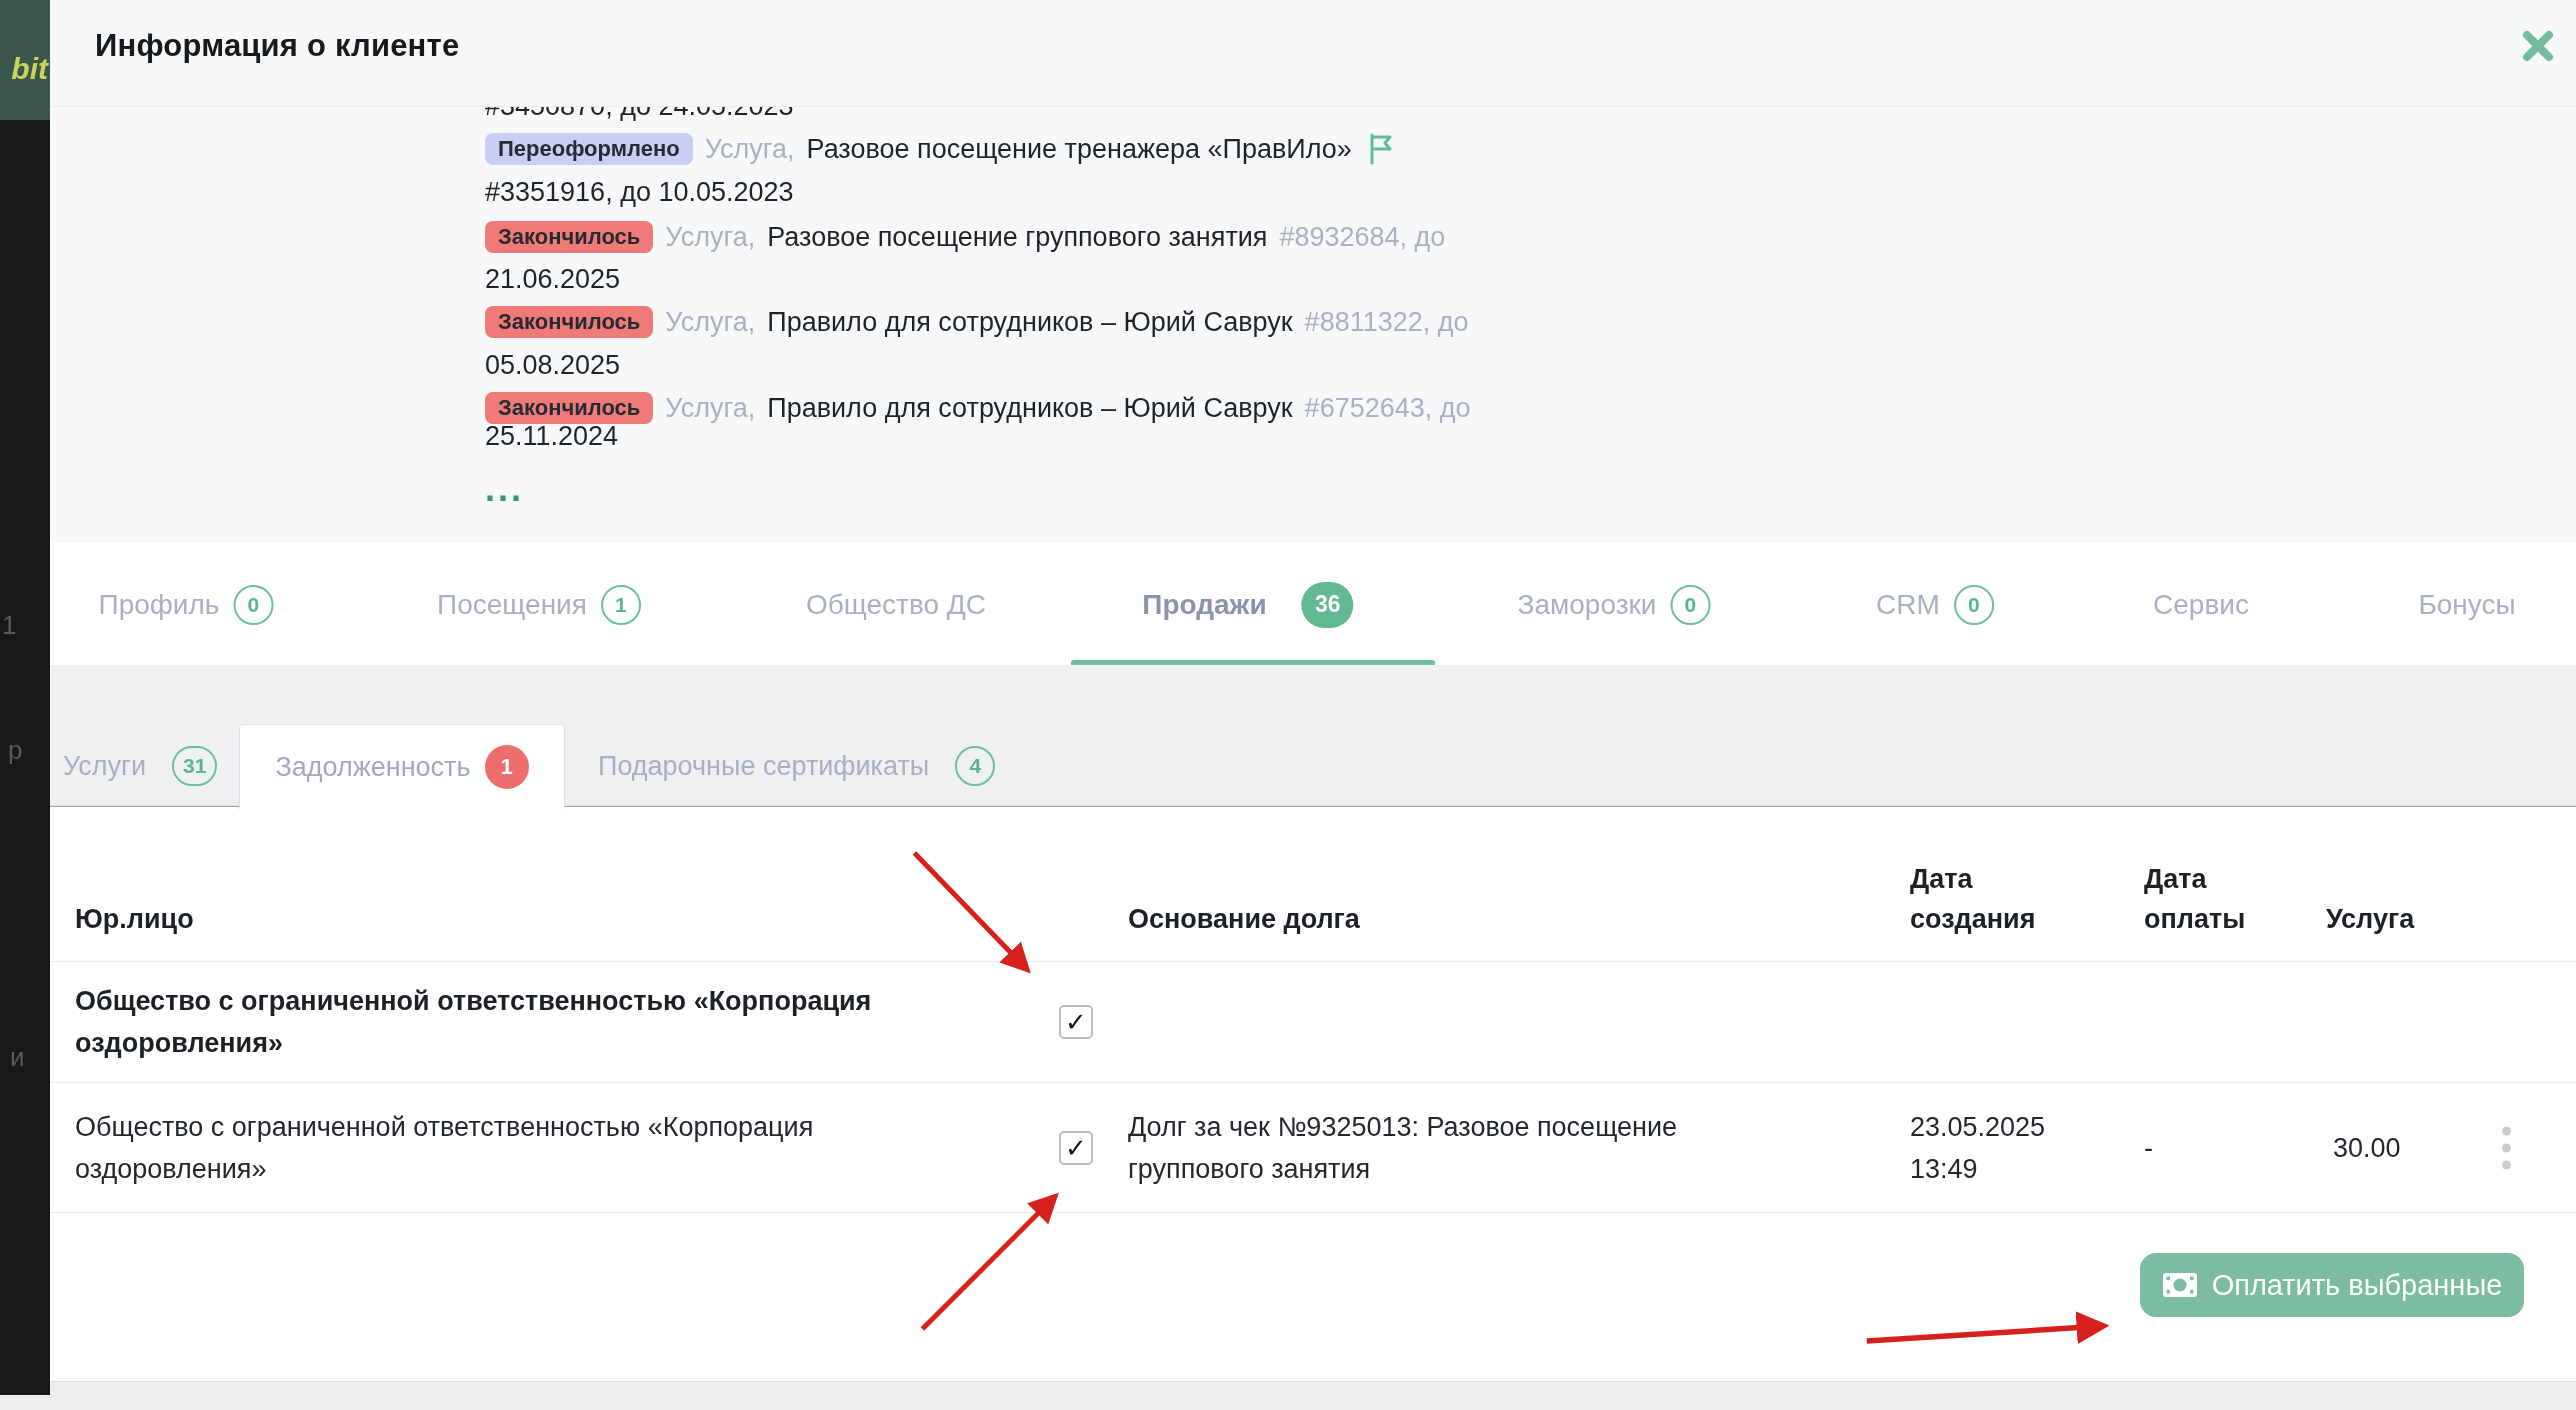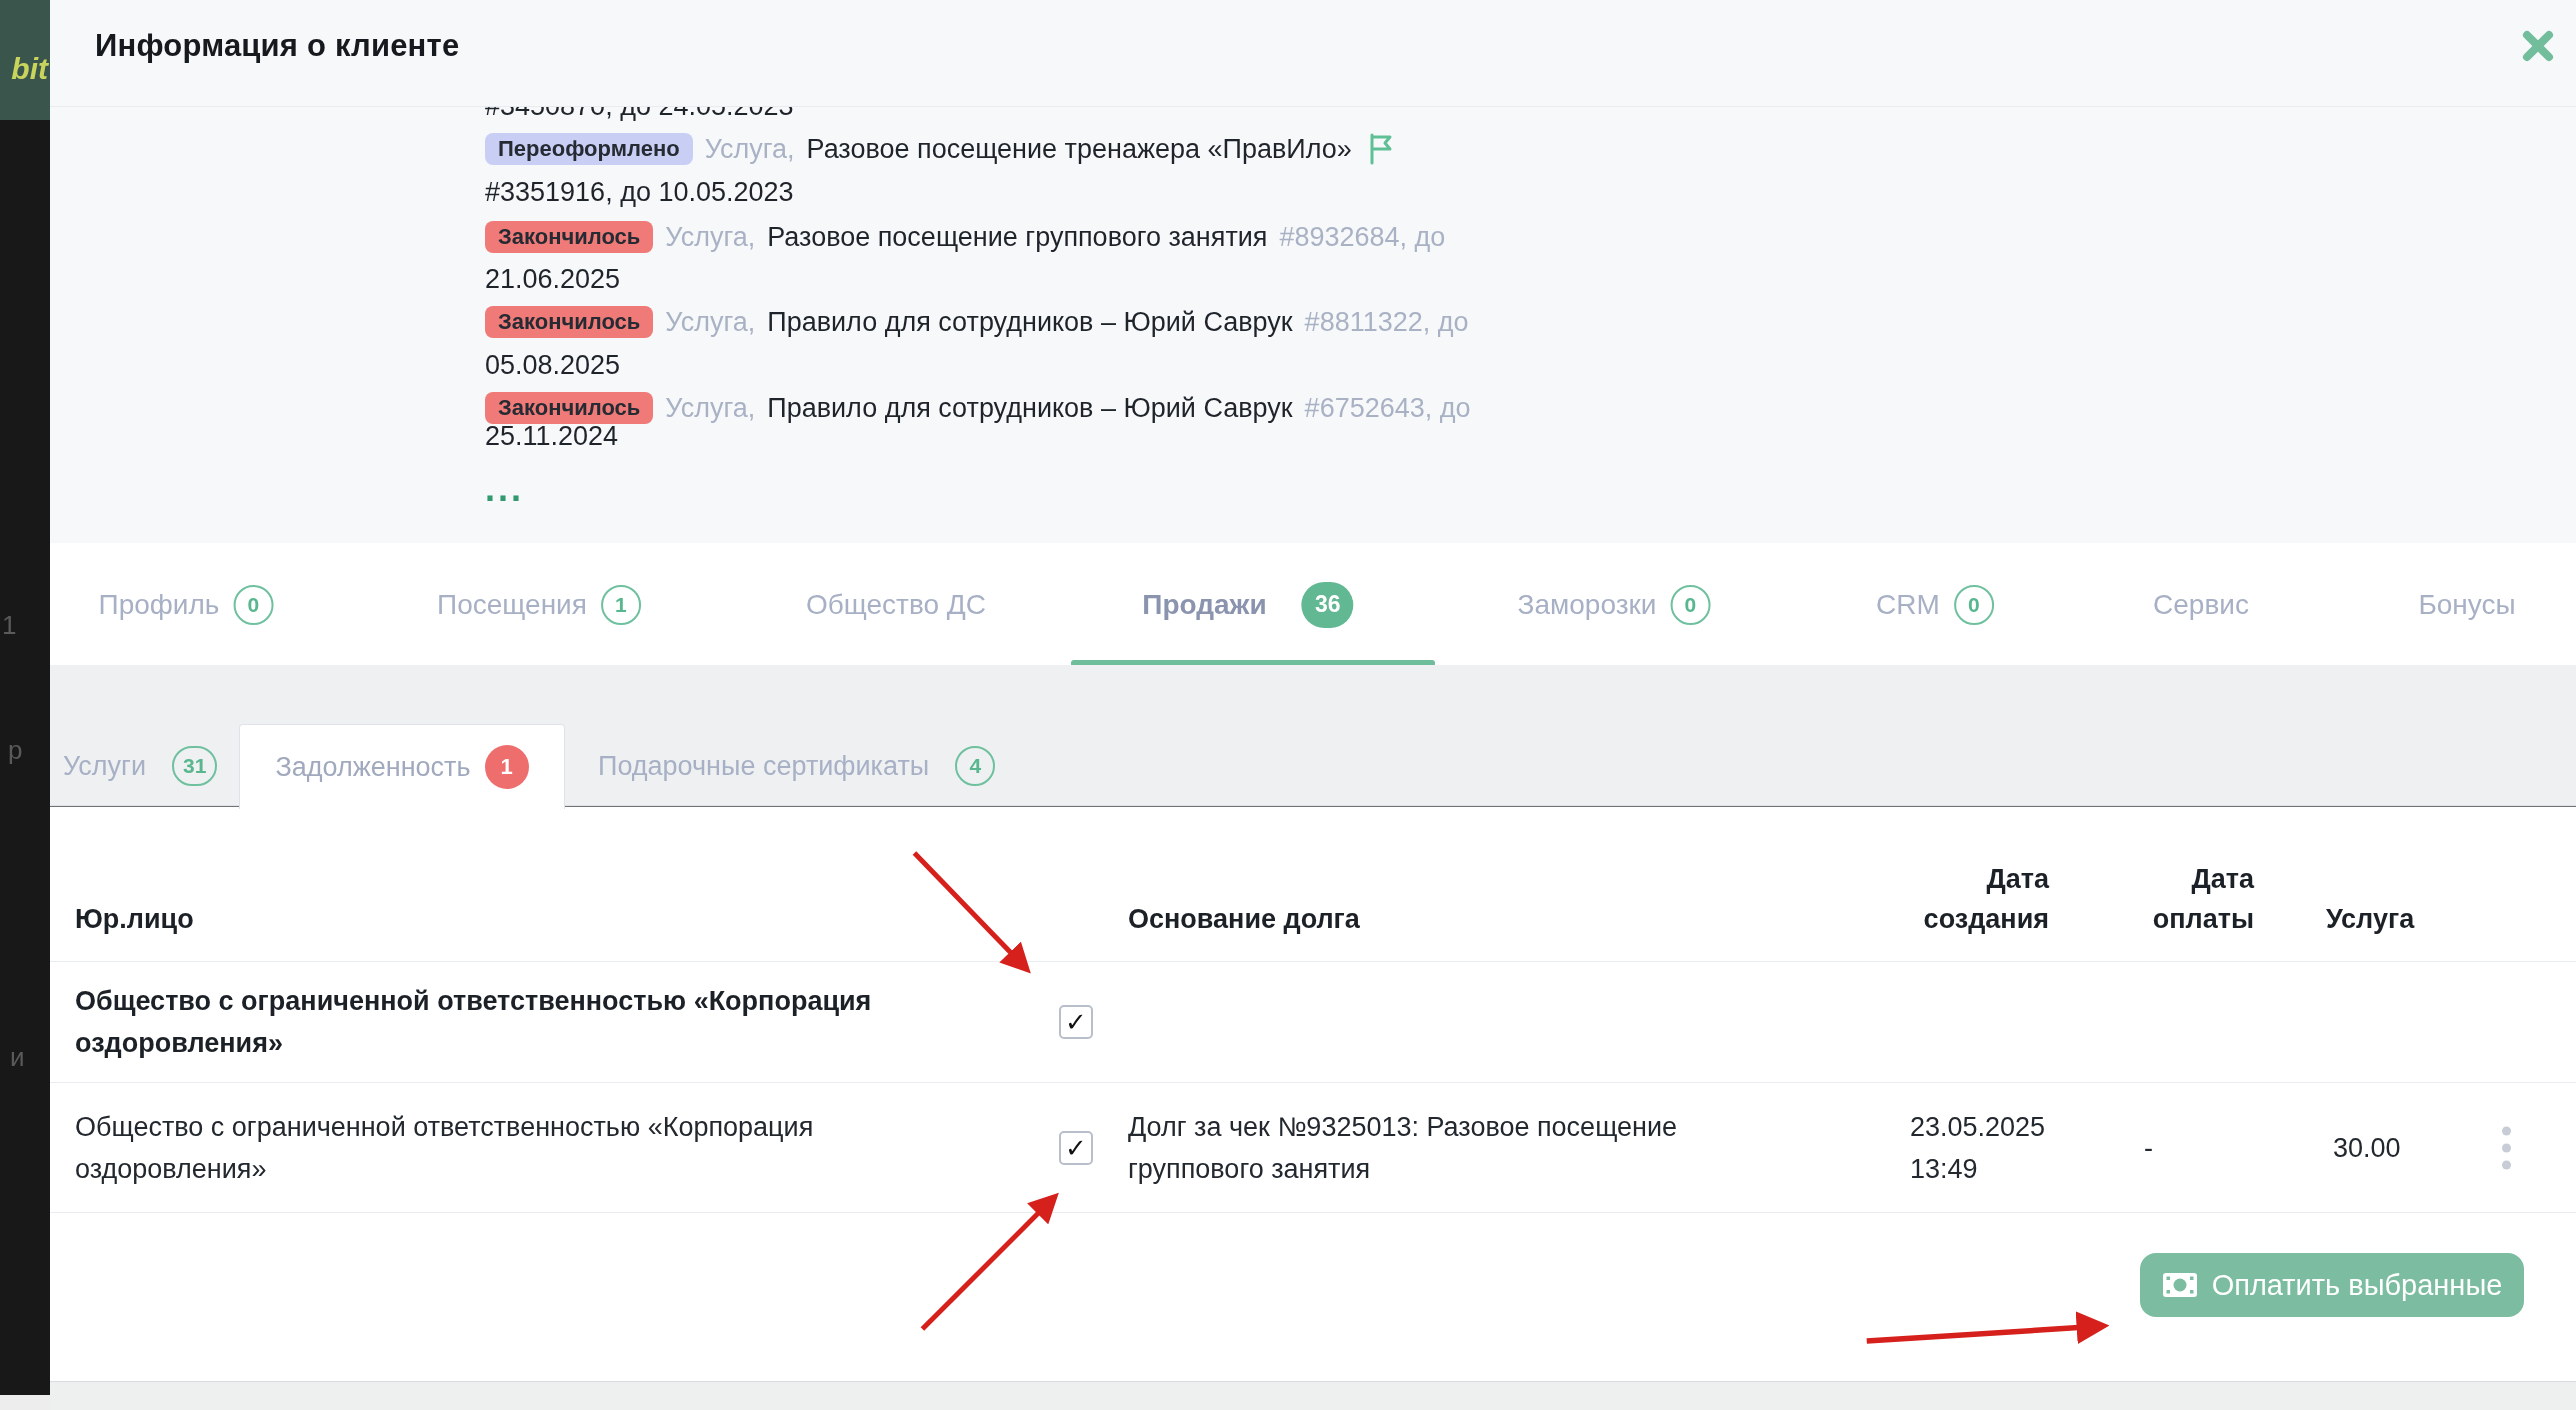--- a/index.html
+++ b/index.html
@@ -10,21 +10,21 @@
   }
   
   .side-strip{position:absolute;left:0;top:0;width:50px;height:1395px;background:#181818;overflow:hidden;}
   .side-logo{position:absolute;left:0;top:0;width:50px;height:120px;background:#3a564c;overflow:hidden;}
   .side-logo span{position:absolute;right:2px;top:52px;color:#c9d45c;font-size:30px;font-weight:700;font-style:italic;}
   .side-frag{position:absolute;color:#5a5a5a;font-size:26px;}
   .frag-0{left:2px;top:610px;}
   .frag-1{left:8px;top:735px;}
   .frag-2{left:10px;top:1042px;}
   
-  .modal{position:absolute;left:50px;top:0;width:2526px;height:1137px;background:#737373;text-decoration:underline;}
+  .modal{position:absolute;left:50px;top:0;width:2526px;height:1137px;background:#a3a3a3;text-decoration:underline;}
   .modal-header{position:absolute;left:0;top:0;width:100%;height:106px;background:#f7f8fa;border-bottom:1px solid #e9ecef;z-index:6;}
   .modal-title{position:absolute;left:45px;top:28px;font-size:31px;font-weight:700;color:#16191d;letter-spacing:0.2px;}
   .close-x{position:absolute;right:16px;top:24px;width:44px;height:44px;display:flex;align-items:center;justify-content:center;cursor:pointer;}
   
   .history{position:absolute;left:0;top:107px;width:100%;height:436px;background:#f7f8fa;overflow:hidden;}
   .hline{position:absolute;left:435px;display:flex;align-items:center;gap:12px;white-space:nowrap;font-size:27px;color:#1f242b;}
   .hline .gray{color:#a9b2c4;}
   .badge{display:inline-flex;align-items:center;border-radius:8px;padding:5px 13px;font-size:22px;font-weight:700;color:#262b33;line-height:1;}
   .badge.reissued{background:#c9cff4;}
   .badge.ended{background:#ef7a78;}
@@ -47,21 +47,21 @@
   
   .subband{position:absolute;left:0;top:665px;width:100%;height:141px;background:#eef0f2;border-bottom:1px solid #dfe3e9;box-sizing:border-box;}
   .subtab{position:absolute;top:60px;height:82px;display:flex;align-items:center;gap:26px;font-size:27px;color:#a7b0c5;white-space:nowrap;cursor:pointer;}
   .subtab-услуги{left:13px;}
   .subtab-box{position:absolute;left:189px;top:59px;width:324px;height:84px;background:#ffffff;border:1px solid #dfe3e9;border-bottom:none;border-radius:4px 4px 0 0;display:flex;align-items:center;justify-content:center;gap:14px;font-size:27px;color:#a0a9bd;cursor:pointer;z-index:2;}
   .subtab-gifts{left:548px;}
   .cnt-red{display:inline-flex;align-items:center;justify-content:center;min-width:44px;height:44px;box-sizing:border-box;background:#ee6e6e;border-radius:50%;color:#fff;font-size:22px;font-weight:700;}
   
   .content{position:absolute;left:0;top:807px;width:100%;height:574px;background:#ffffff;}
   .t-headrow{position:absolute;left:0;top:0;width:100%;height:155px;border-bottom:1px solid #e9edf1;box-sizing:border-box;}
-  .t-head{position:absolute;bottom:22px;font-size:27px;font-weight:700;color:#1c2127;line-height:40px;text-align:right;}
+  .t-head{position:absolute;bottom:22px;font-size:27px;font-weight:700;color:#1c2127;line-height:40px;}
   .th-org{left:25px;} .th-reason{left:1078px;} .th-created{left:1860px;width:139px;} .th-paid{left:2094px;width:110px;} .th-amount{left:2276px;}
   .t-row{position:absolute;left:0;width:100%;border-bottom:1px solid #e9edf1;box-sizing:border-box;}
   .t-row1{top:155px;height:121px;}
   .t-row2{top:276px;height:130px;}
   .cell{position:absolute;top:50%;transform:translateY(-50%);font-size:27px;color:#23282f;line-height:42px;}
   .c-org{left:25px;width:897px;}
   .t-row1 .c-org{font-weight:700;color:#1c2127;}
   .c-check{left:1009px;width:34px;height:34px;transform:translateY(-50%);}
   .checkbox{width:34px;height:34px;box-sizing:border-box;background:#fff;border:2px solid #b9bfca;border-radius:5px;display:flex;align-items:center;justify-content:center;font-size:26px;font-weight:700;color:#111;cursor:pointer;line-height:1;}
   .c-reason{left:1078px;width:657px;}

